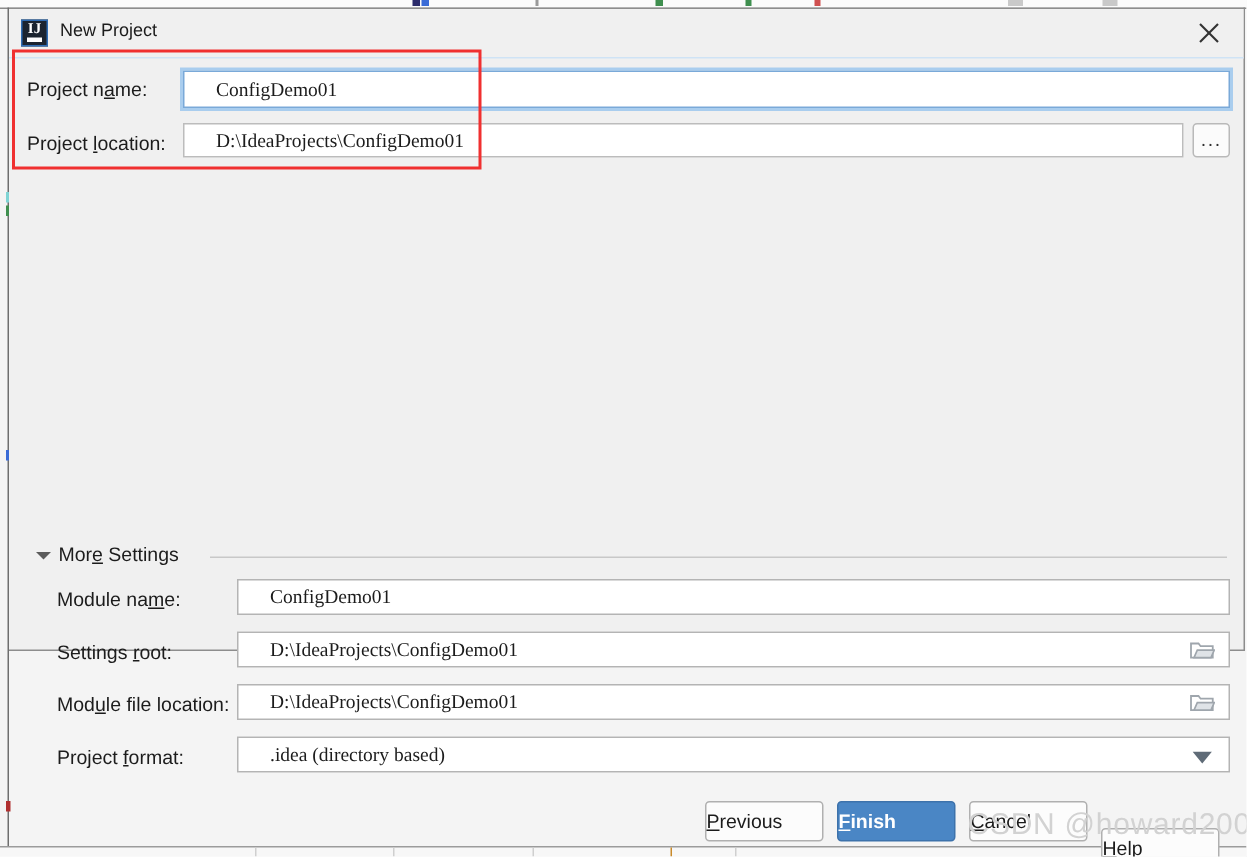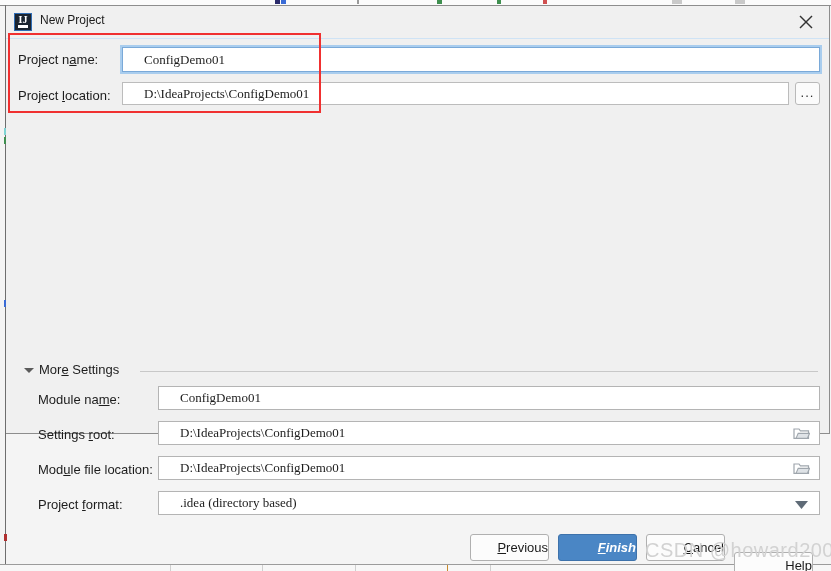--- a/index.html
+++ b/index.html
@@ -200,21 +200,21 @@
 
   
   .btn {
     position: absolute;
     box-sizing: border-box;
     background: #fcfcfc;
     border: 1px solid #b0b0b0;
     border-radius: 3px;
     font-size: 13px;
     color: #1b1b1b;
-    text-align: right;
+    text-align: left;
     line-height: 25px;
     cursor: default;
   }
   .btn.primary {
     background: #4a86c5;
     border: 1px solid #3d72ab;
     color: #ffffff;
     font-weight: bold;
   }
 
@@ -332,21 +332,21 @@
     <input class="tf" type="text" style="left: 152px; top: 485px; width: 662px; height: 24px;" value=".idea (directory based)">
     <div class="chevron-ico" style="left:789px; top:492px;">
       <svg width="13" height="9" viewBox="0 0 13 9">
         <polygon points="0,0 13,0 6.5,8" fill="#5f6b77"></polygon>
       </svg>
     </div>
 
     <div class="btn" style="left:464px; top:528px; width:79px; height:27px;">
       <span></span><span class="mn">P</span><span>revious</span>
     </div>
-    <div class="btn primary" style="left:552px; top:528px; width:79px; height:27px;font-style:italic;">
+    <div class="btn primary" style="left:552px; top:528px; width:79px; height:27px;">
       <span></span><span class="mn">F</span><span>inish</span>
     </div>
     <div class="btn" style="left:640px; top:528px; width:79px; height:27px;">
       <span></span><span class="mn">C</span><span>ancel</span>
     </div>
     <div class="btn" style="left:728px; top:528px; width:79px; height:27px;margin-top:18px;">
       <span></span><span class="mn">H</span><span>elp</span>
     </div>
 
   </div>

